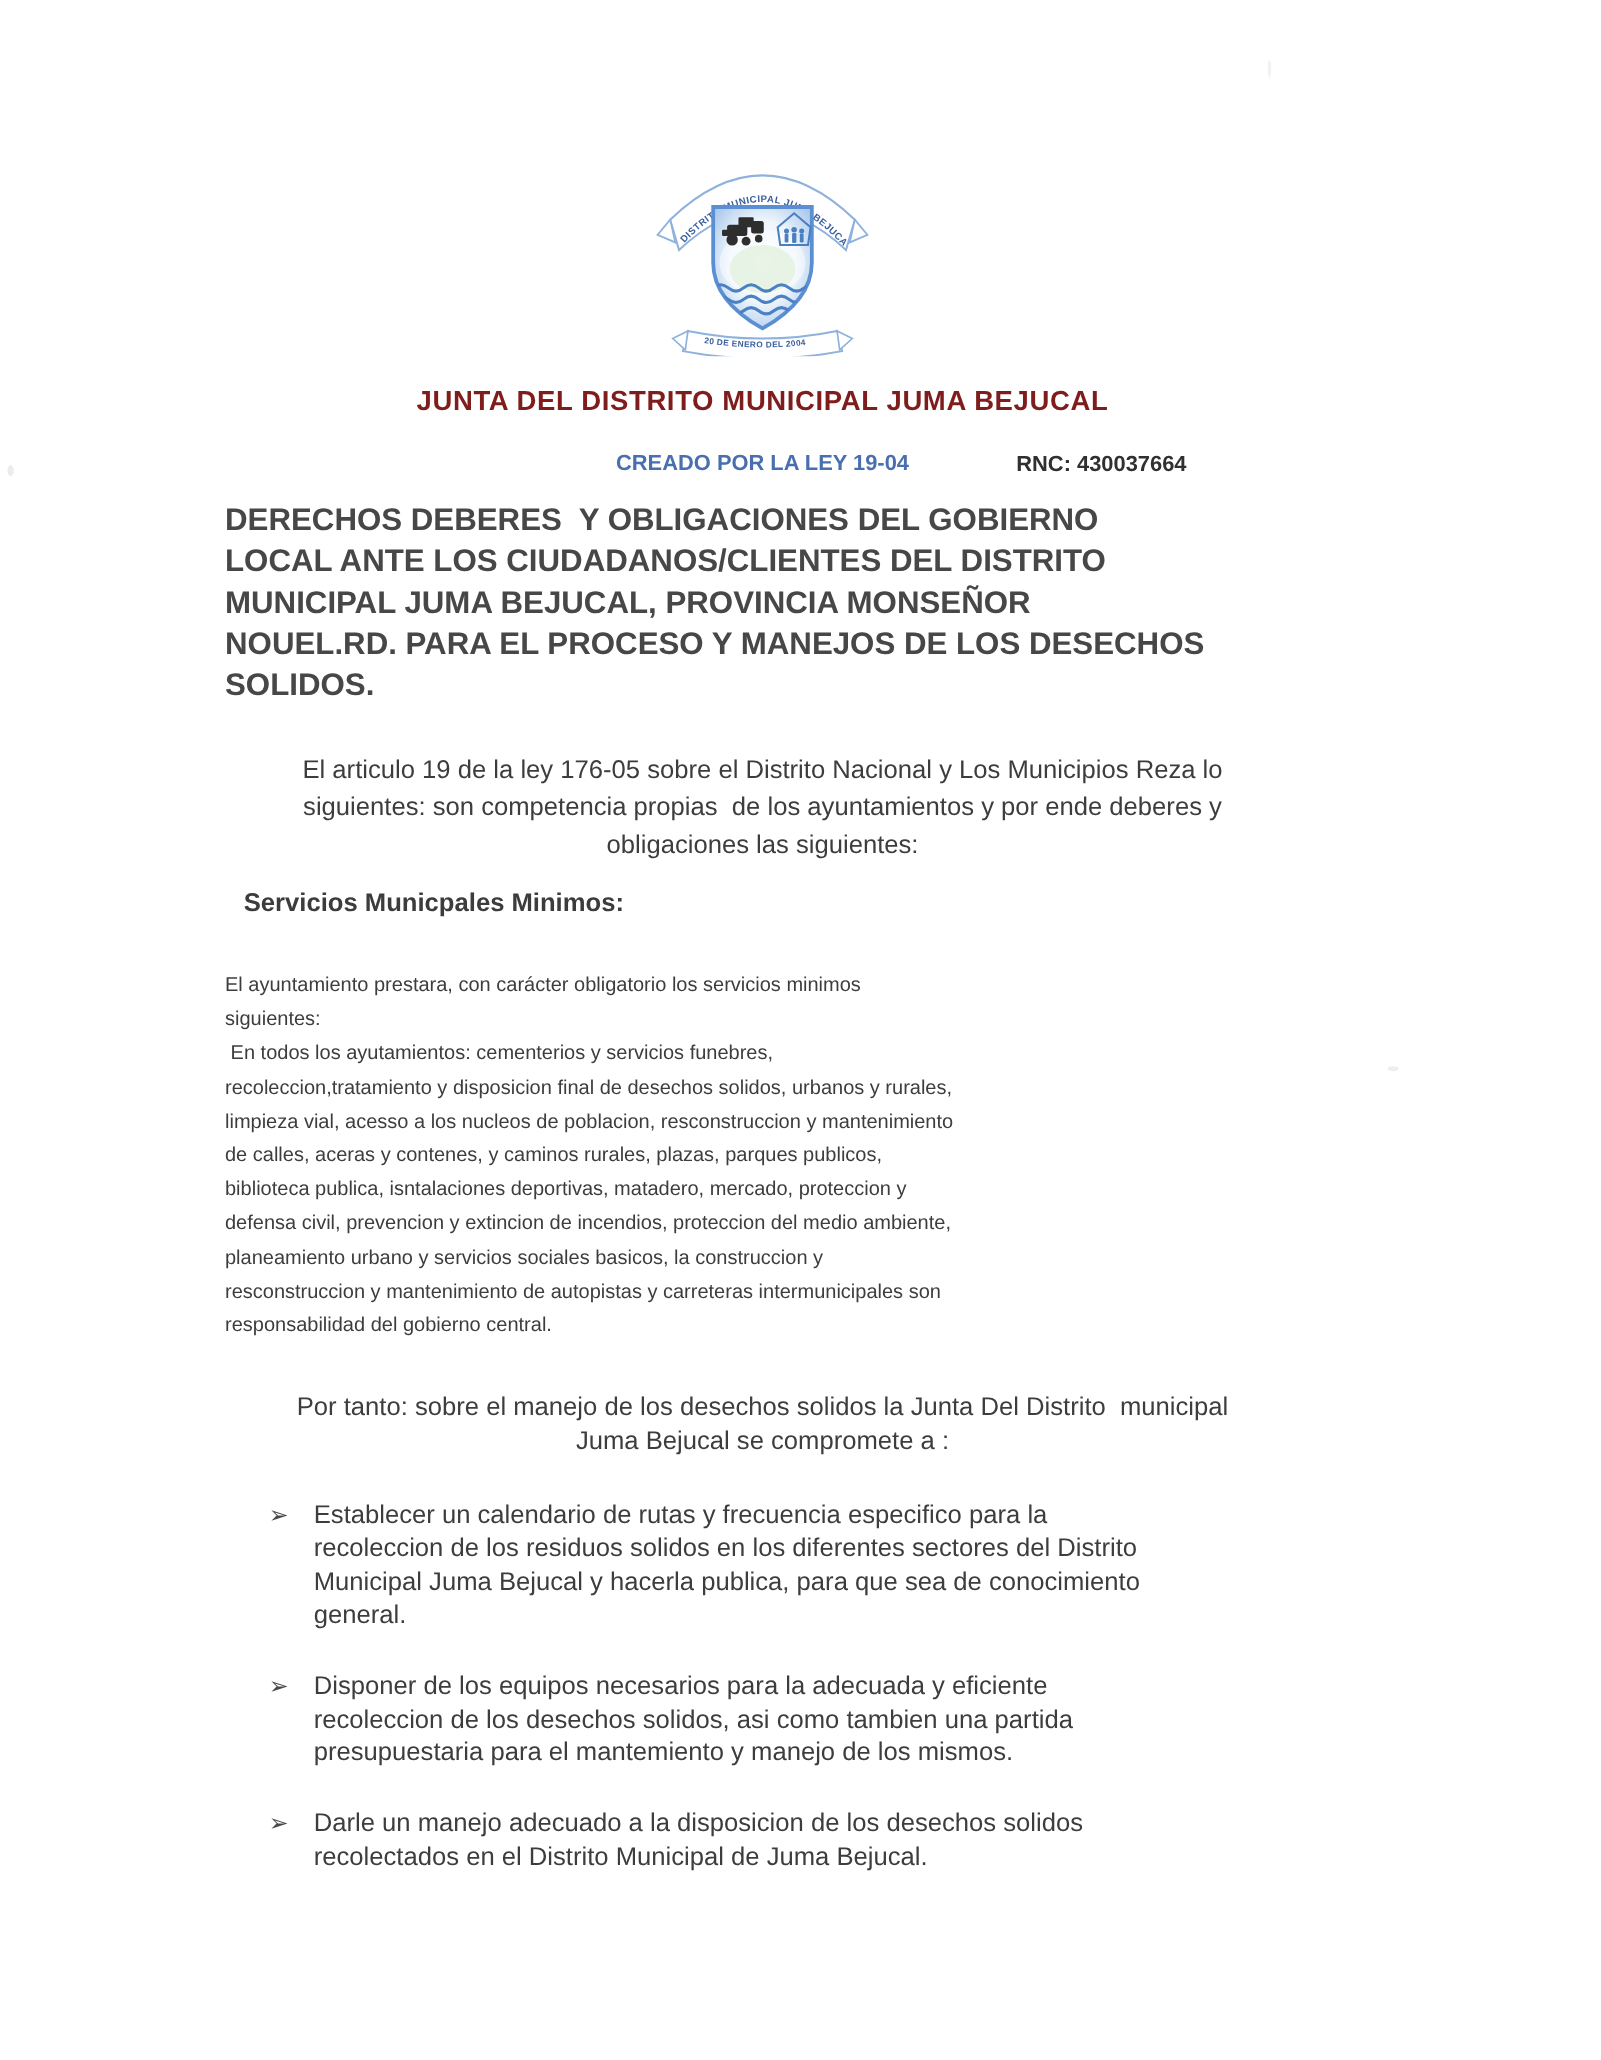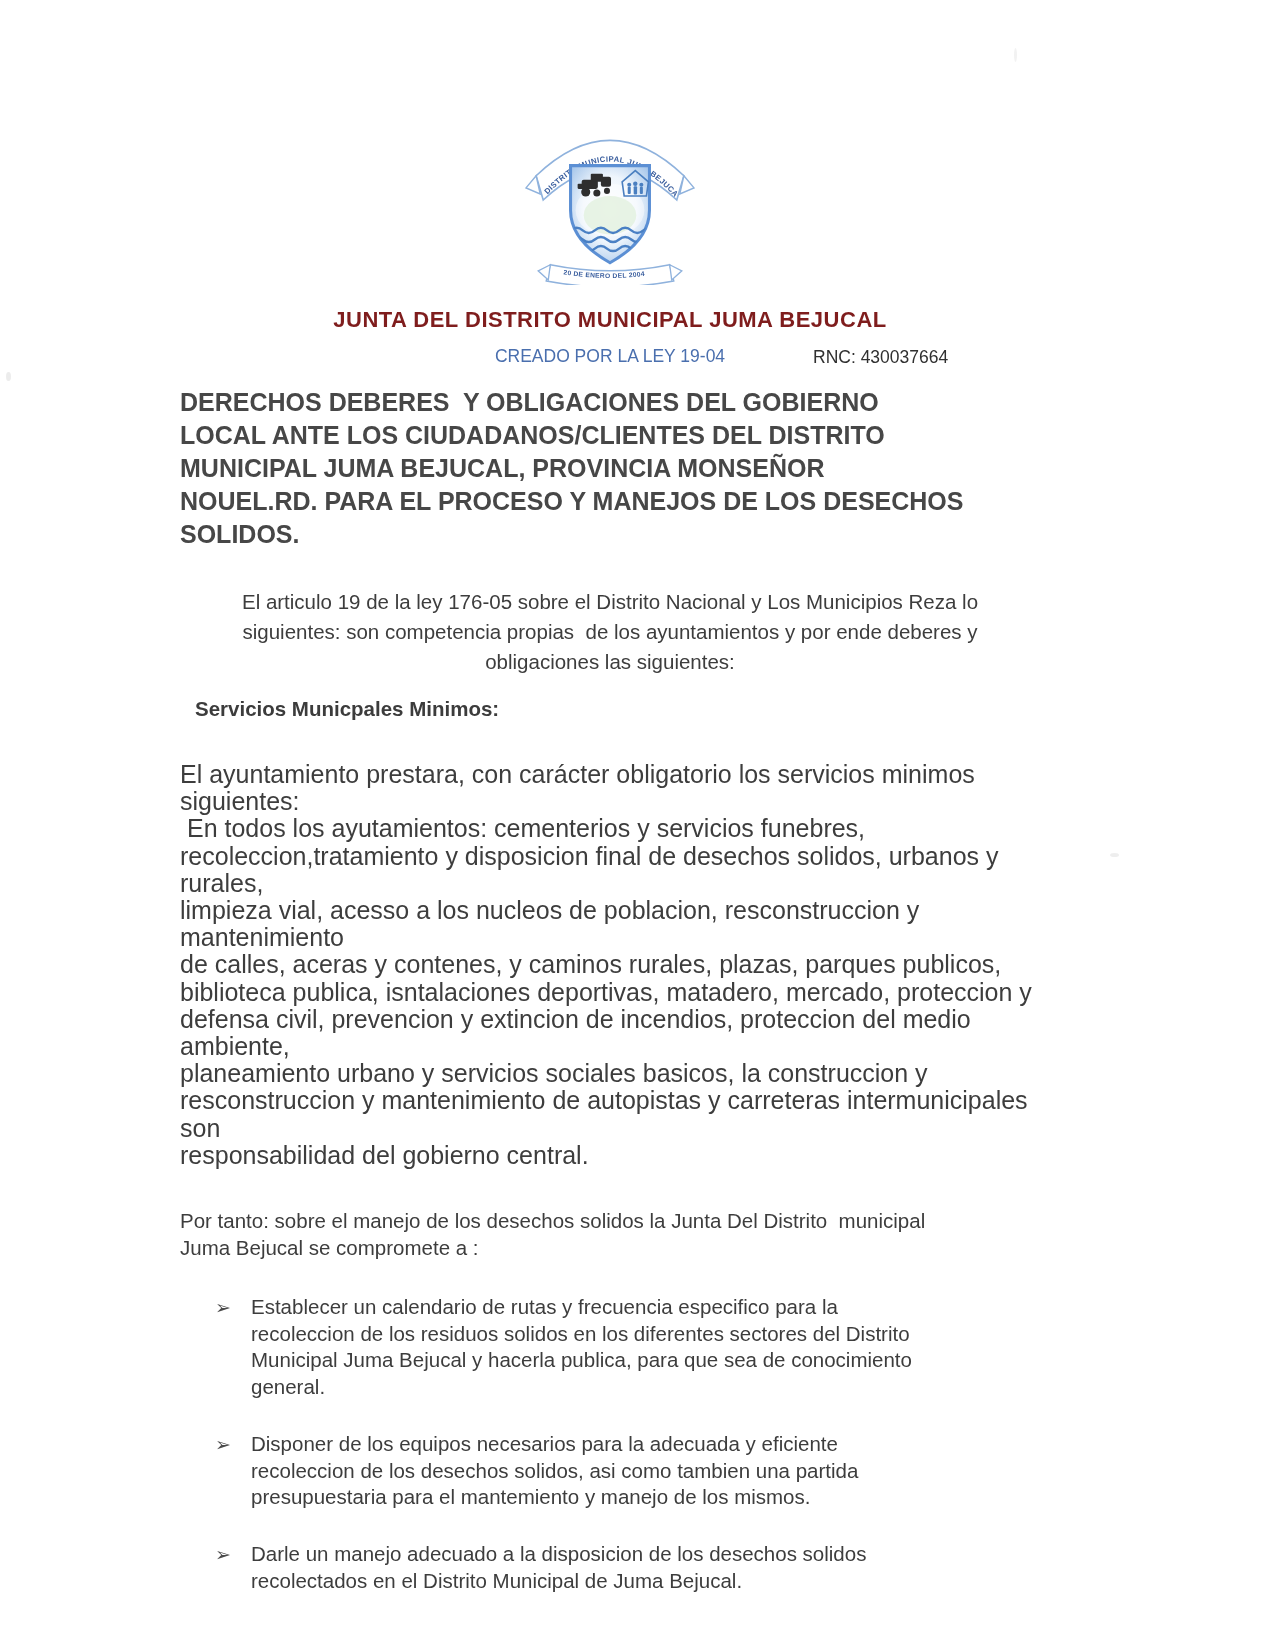--- a/index.html
+++ b/index.html
@@ -12,41 +12,41 @@
   .logo-wrap { padding-top:113px; text-align:center; }
   .org-name {
     text-align:center; color:#7f1d1d; font-weight:bold; font-size:22px;
     line-height:36px; margin-top:13px; letter-spacing:0.5px;
   }
   .founded {
     text-align:center; color:#4a6fae; font-weight:bold; font-size:17.5px;
     line-height:21px; margin-top:27px;
   }
   .law-row {
-    position:relative; text-align:center; color:#4a6fae; font-weight:normal;
-    font-size:17.5px; line-height:21px; margin-top:8px;
+    position:relative; text-align:center; color:#4a6fae; font-weight:bold;
+    font-size:17.5px; line-height:21px; margin-top:21px;
   }
   .rnc { position:absolute; left:633px; top:1px; color:#303030; }
   .doc-title {
     text-align:left; font-weight:bold; font-size:25px; line-height:33px;
     color:#474747; margin:19px 0 0 0; white-space:pre-wrap;
   }
   .intro {
     text-align:center; font-size:20.5px; line-height:30px; margin:36px 0 0 0;
     white-space:pre-wrap;
   }
   .section-heading {
     font-weight:bold; font-size:20.5px; line-height:24px; margin:20px 0 0 15px;
     color:#3c3c3c;
   }
   .body-text {
-    font-size:25px; line-height:27.2px; margin:40px 0 0 0; white-space:pre-wrap;
+    font-size:16px; line-height:27.2px; margin:40px 0 0 0; white-space:pre-wrap;
   }
   .por-tanto {
-    font-size:20.5px; line-height:27px; margin:38px 0 0 0; white-space:pre-wrap;
+    font-size:20.5px; line-height:27px; margin:38px 0 0 0; white-space:pre-wrap;text-align:center;
   }
   .bullets { list-style:none; margin:33px 0 0 0; padding:0 0 0 35px; }
   .bullet { display:flex; margin-bottom:30px; font-size:20.5px; line-height:26.7px; }
   .bullet-marker { width:36px; flex:none; color:#4a4a4a; font-size:19px; padding-top:1px; }
   .bullet-text { white-space:pre-wrap; flex:1; }
   .speck { position:absolute; background:#d9d9d9; border-radius:50%; }
 </style>
 </head>
 <body>
 

